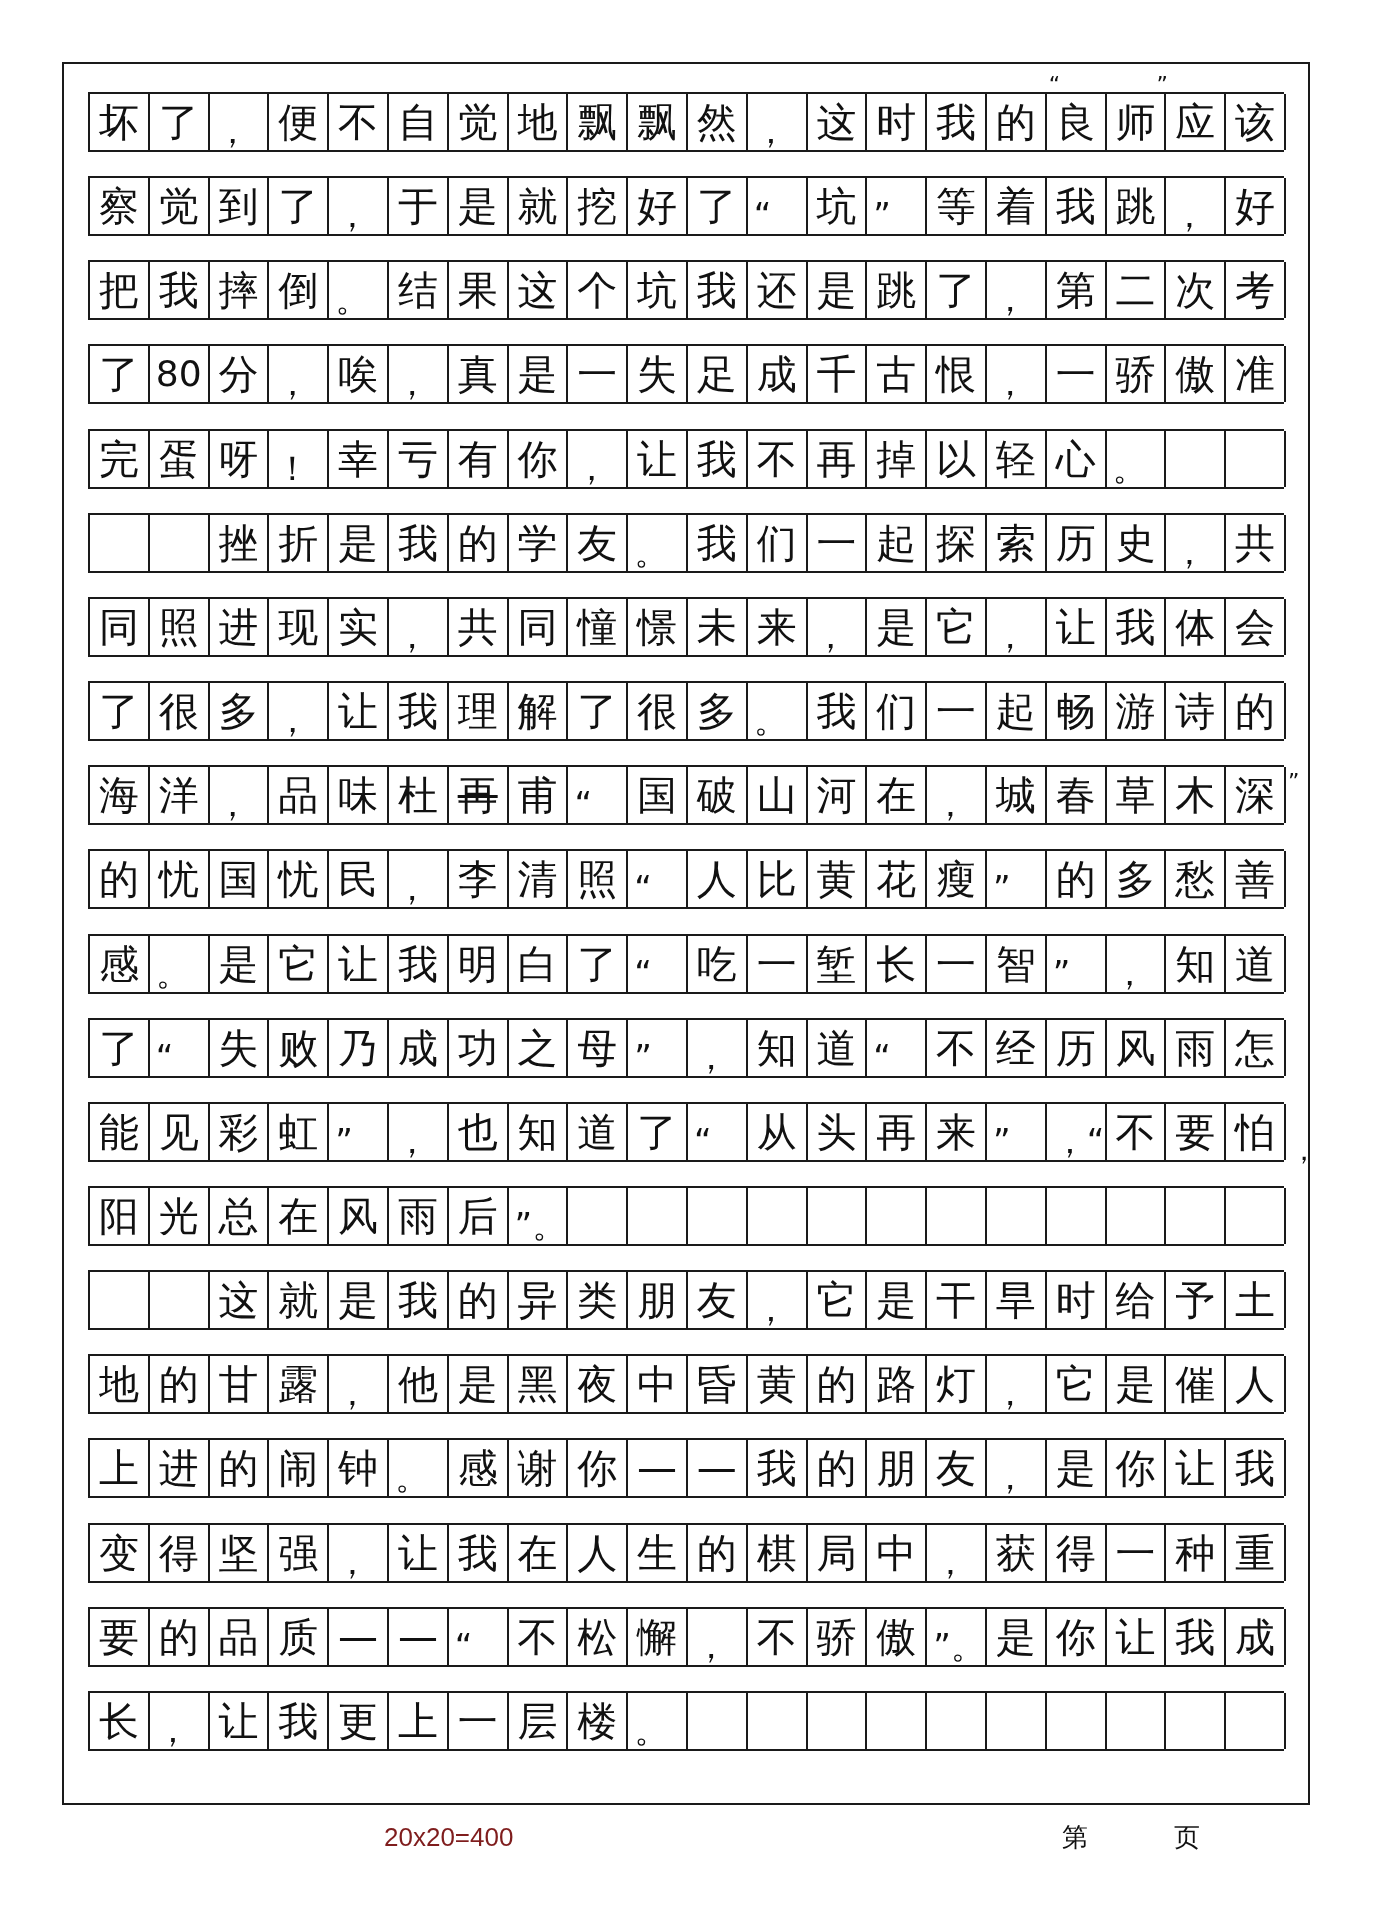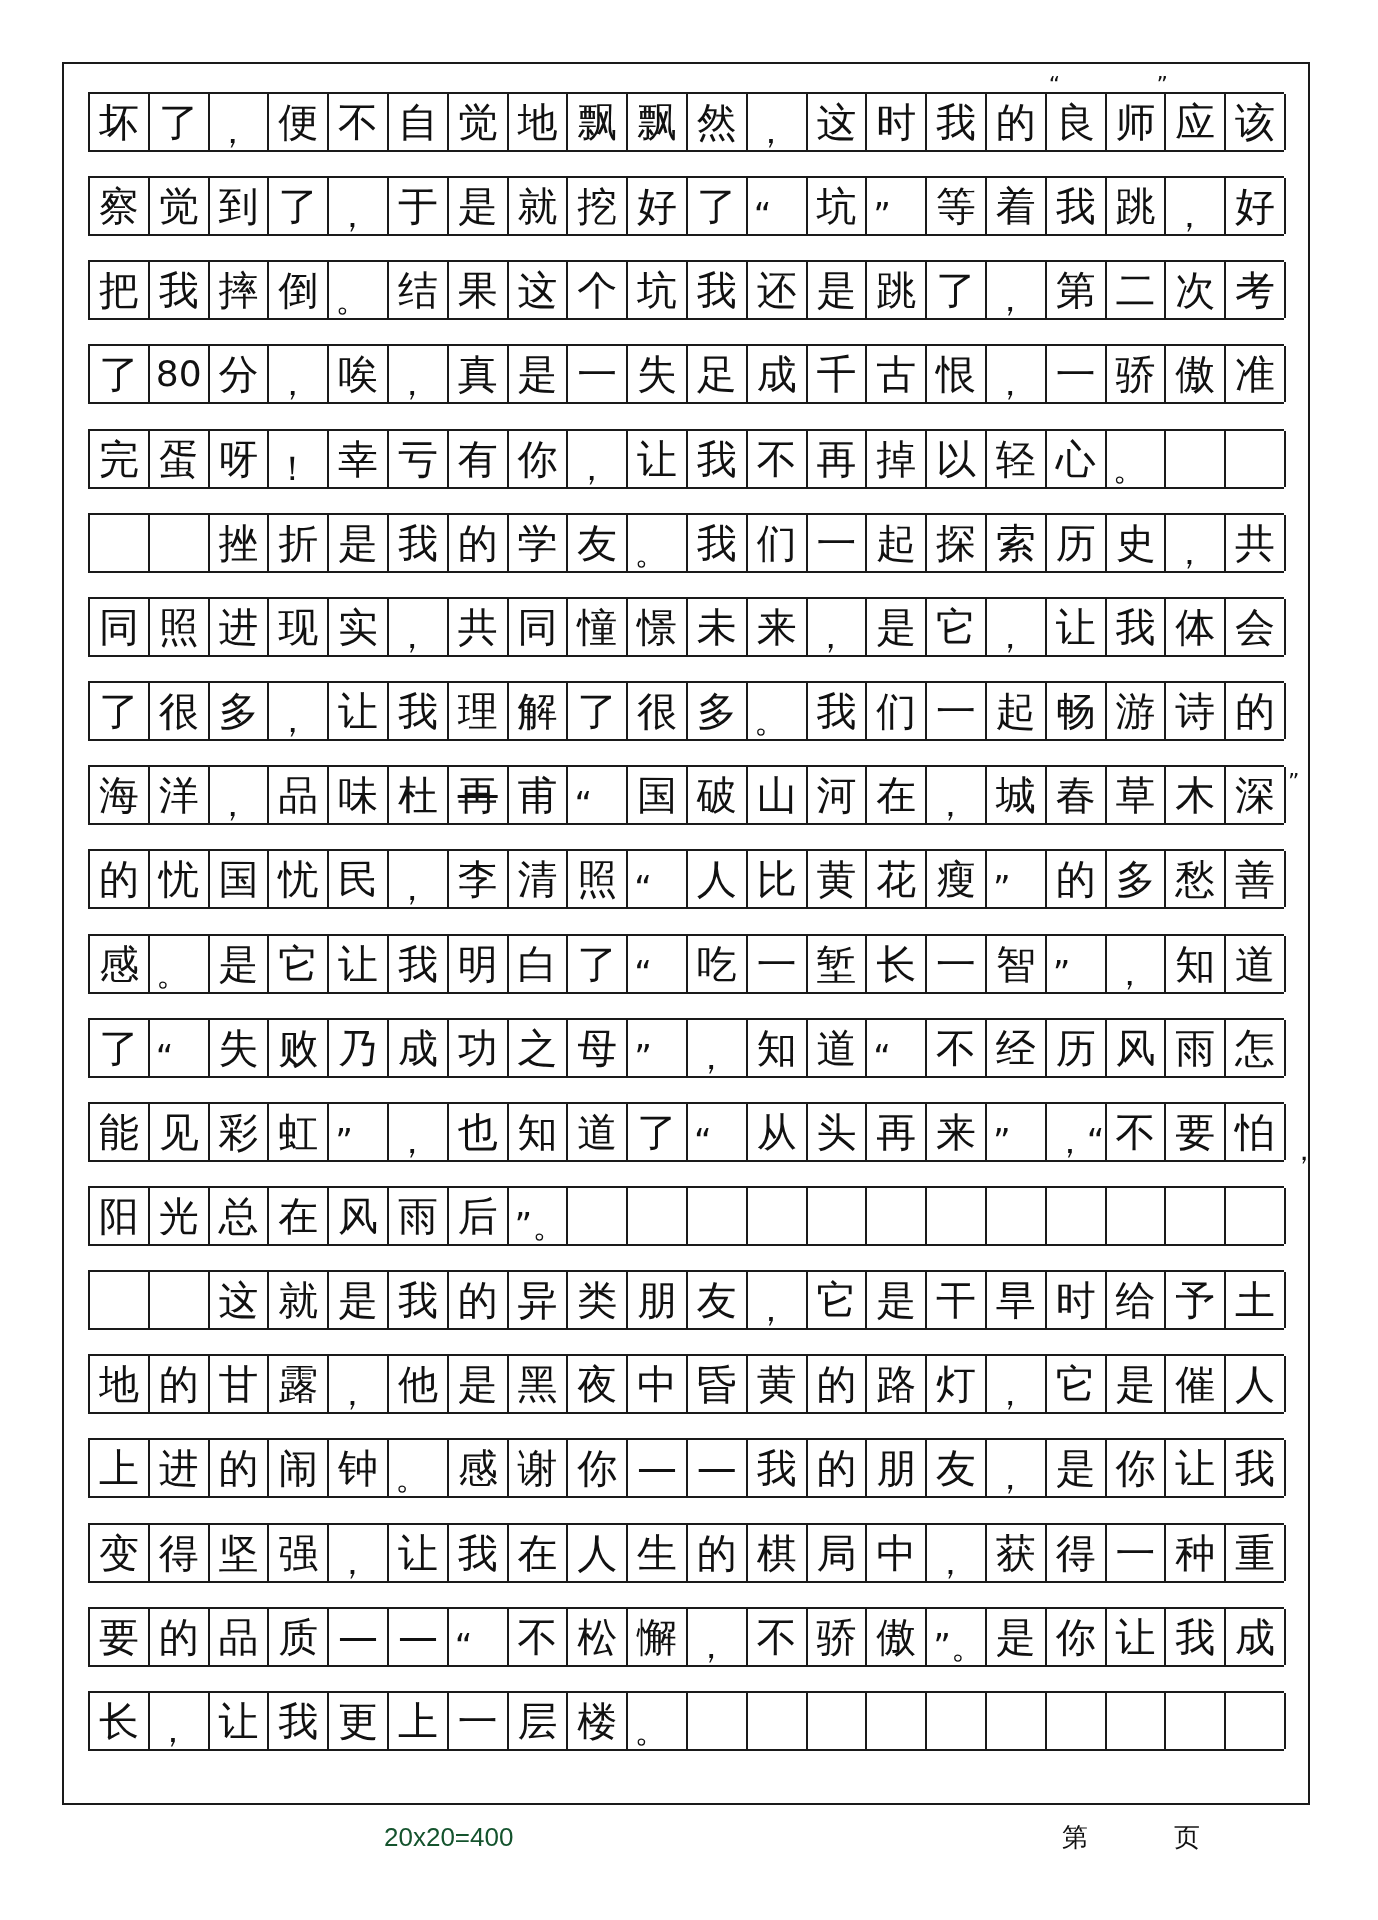--- a/index.html
+++ b/index.html
@@ -21,21 +21,21 @@
     border-right: 2px solid #1a1a1a; box-sizing: border-box;
     position: relative; display: flex; align-items: center; justify-content: center;
     font-family: "DejaVu Sans", sans-serif; font-size: 40px; color: #111;
     line-height: 1; overflow: visible;
   }
   .cell.punct { justify-content: flex-start; align-items: flex-end; padding-left: 6px; padding-bottom: 2px; font-size: 34px; }
   .cell.num { font-size: 36px; }
   .cell.struck { text-decoration: line-through; text-decoration-thickness: 3px; }
   .footer-left {
     position: absolute; left: 384px; top: 1822px;
-    font-family: "Liberation Sans", sans-serif; font-size: 26px; color: #14532d;
+    font-family: "Liberation Sans", sans-serif; font-size: 26px; color: #7f1d1d;
   }
   .footer-right {
     position: absolute; left: 1062px; top: 1820px;
     font-family: "DejaVu Sans", sans-serif; font-size: 26px; color: #111;
     display: flex; gap: 86px;
   }
   .overmark {
     position: absolute; top: -22px; font-size: 22px; color: #111;
     font-family: "DejaVu Sans", sans-serif;
   }

